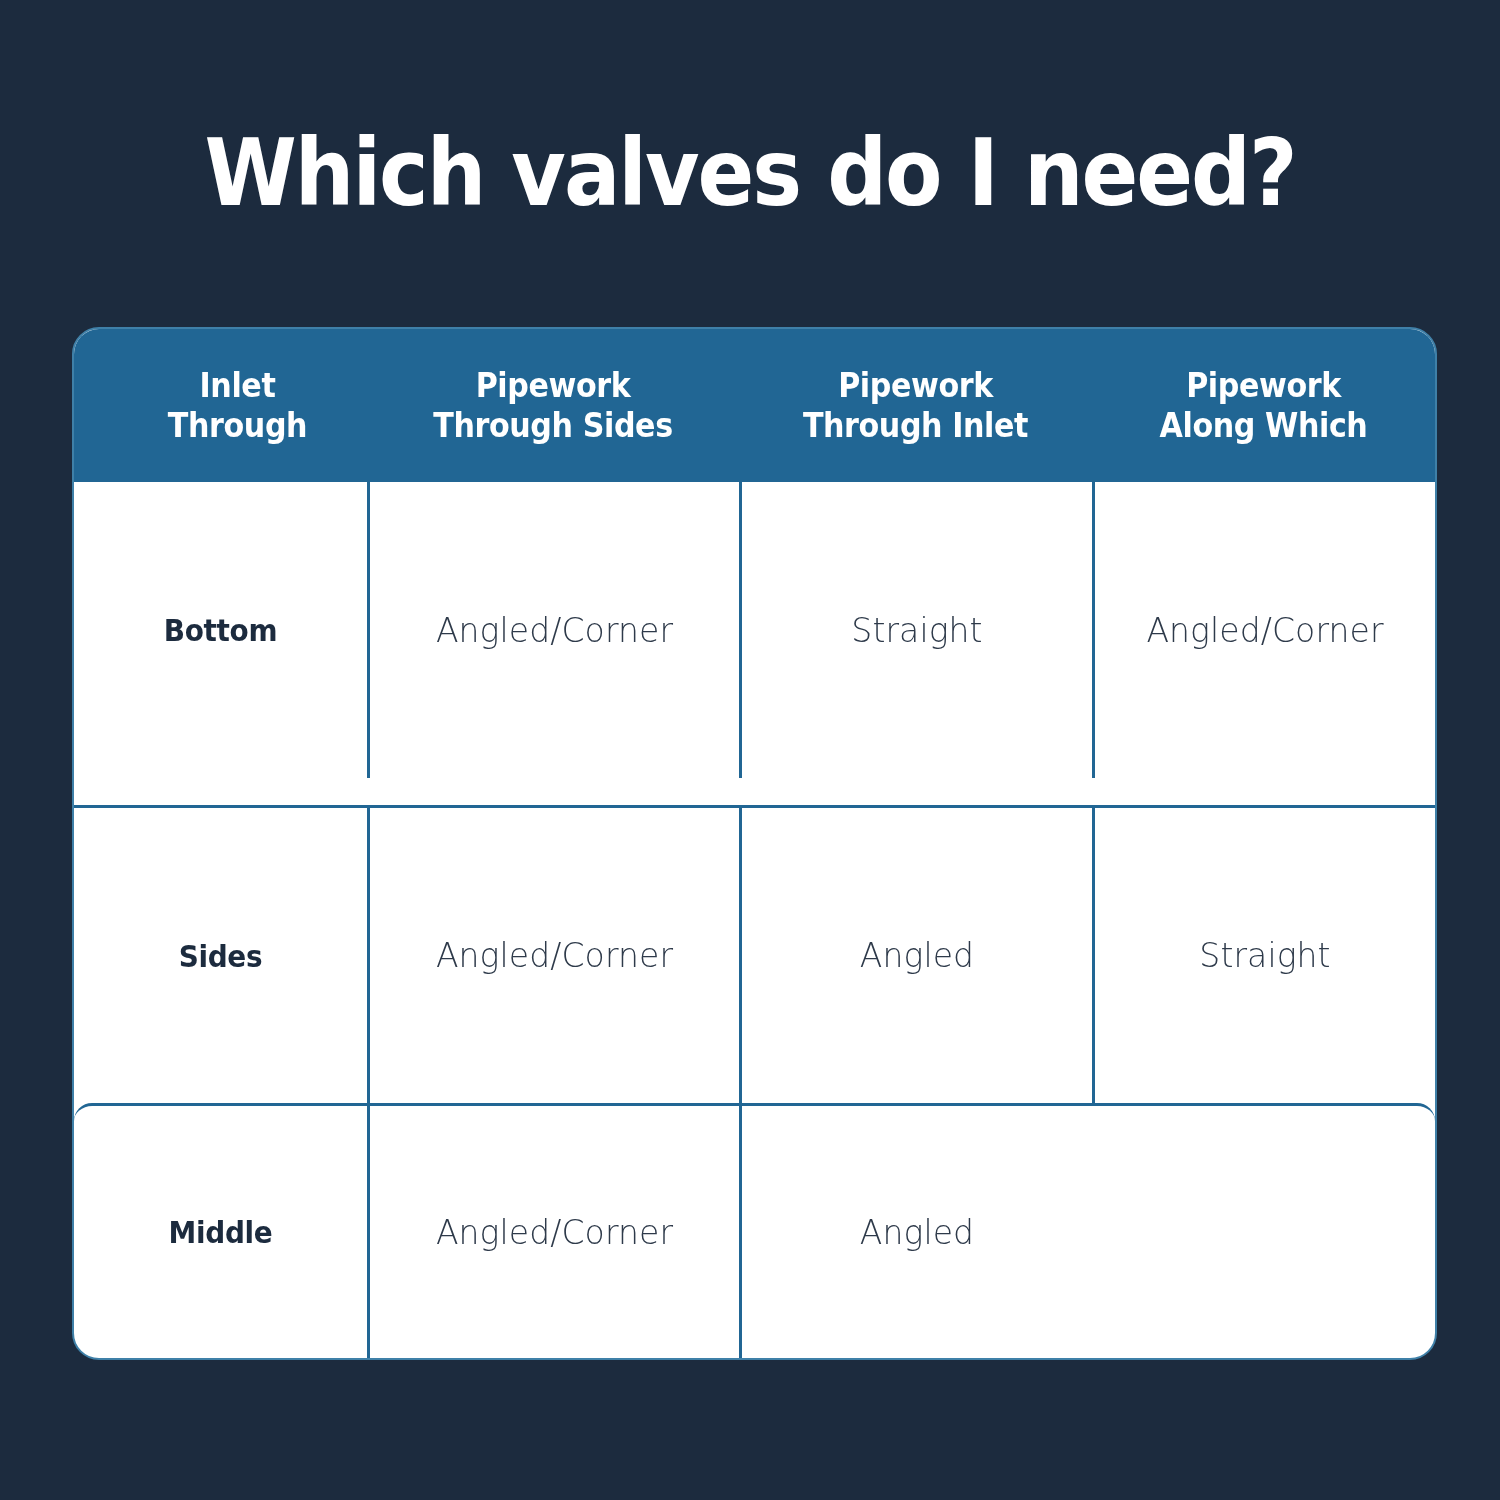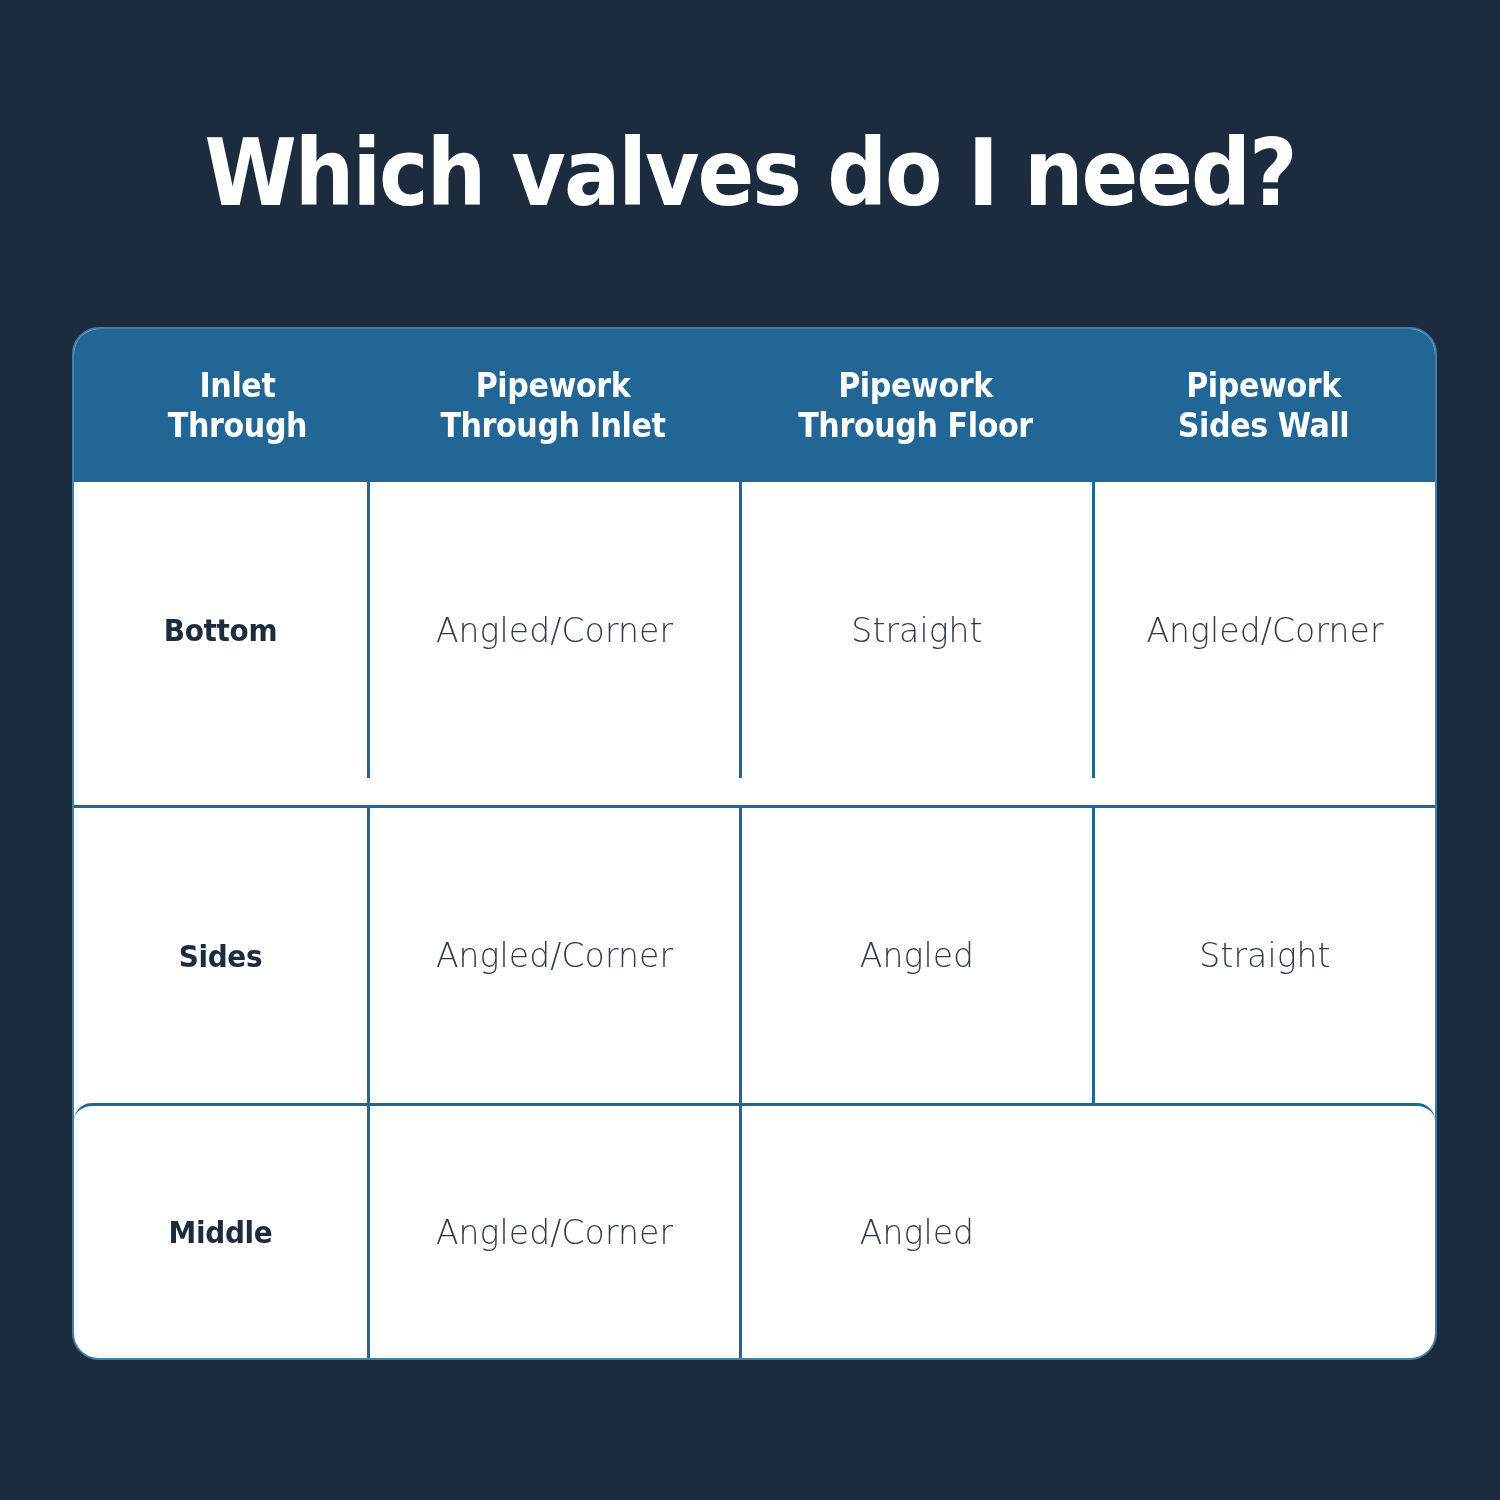--- a/index.html
+++ b/index.html
@@ -130,29 +130,29 @@
 
 <div id="valve-table">
 
   <div class="table-head">
     <div class="th col-inlet">
       <span class="th-line">Inlet</span>
       <span class="th-line">Through</span>
     </div>
     <div class="th col-wall">
       <span class="th-line">Pipework</span>
-      <span class="th-line">Through Inlet</span>
+      <span class="th-line">Through Sides</span>
     </div>
     <div class="th col-floor">
       <span class="th-line">Pipework</span>
-      <span class="th-line">Through Floor</span>
+      <span class="th-line">Through Inlet</span>
     </div>
     <div class="th col-along">
       <span class="th-line">Pipework</span>
-      <span class="th-line">Sides Wall</span>
+      <span class="th-line">Along Which</span>
     </div>
   </div>
 
   <div class="table-body">
 
     <div class="tr">
       <div class="td col-inlet">Bottom</div>
       <div class="td col-wall value">Angled/Corner</div>
       <div class="td col-floor value">Straight</div>
       <div class="td col-along value">Angled/Corner</div>

